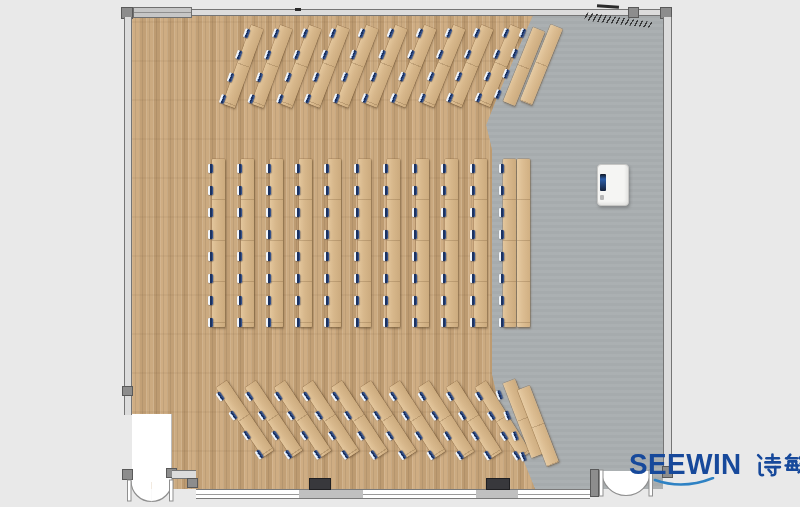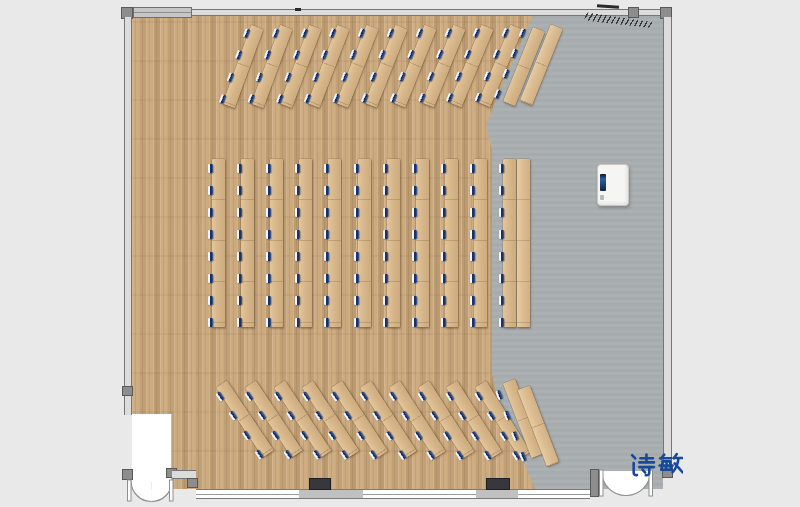--- a/index.html
+++ b/index.html
@@ -411,20 +411,26 @@
   </svg>
 
   <div class="equip">
     <div class="equip-screen"></div>
     <div class="equip-vent"></div>
   </div>
 
   <div class="sketch"></div>
 
   <div class="logo">
+    <div class="logo-latin-wrap">
+      <div class="logo-latin">SEEWIN</div>
+      <svg class="logo-swoosh" width="62" height="12" viewBox="0 0 62 12">
+        <path d="M2,3 Q30,13 60,1" fill="none" stroke="var(--swoosh,#2e82c4)" stroke-width="2.6" stroke-linecap="round"></path>
+      </svg>
+    </div>
     <div style="position:relative;">
       <span class="sr">诗敏</span>
       <svg class="cjk-svg" width="54" height="28" viewBox="0 0 52 26" aria-hidden="true">
         <path d="M3,3.5 l3,3.2"></path>
         <path d="M4.5,11 V20.5 q0,2.6 3.2,2.2"></path>
         <path d="M11,6.5 H23"></path>
         <path d="M16.8,3 V10"></path>
         <path d="M10,10.5 H24"></path>
         <path d="M10,15 H24"></path>
         <path d="M19.5,15 V20.5 q0,2.6 -3.4,2.4"></path>

